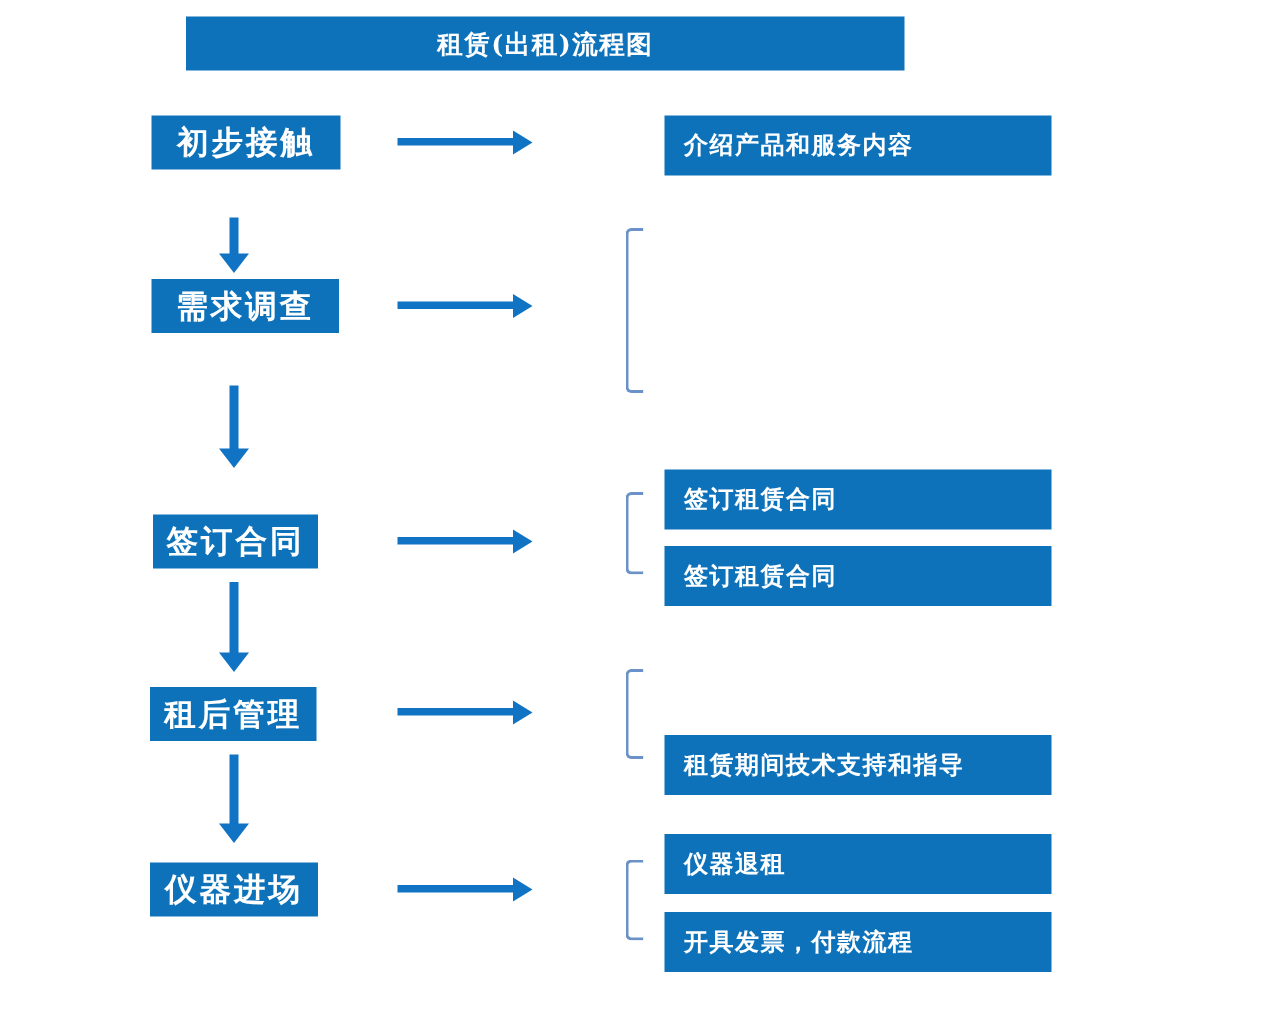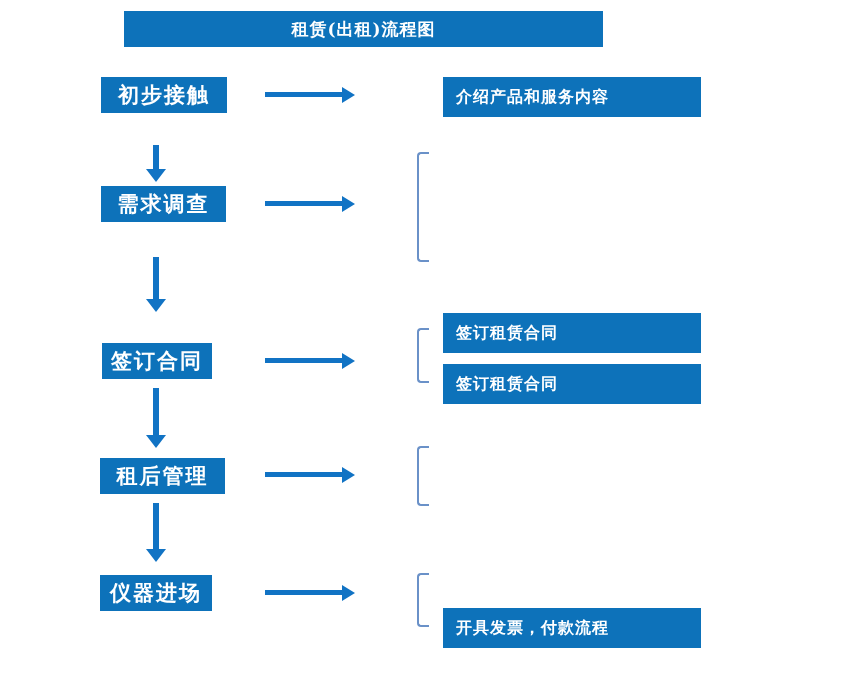--- a/index.html
+++ b/index.html
@@ -81,21 +81,21 @@
 
 <div class="canvas">
 
   <div class="title-bar">
     <span>租赁(出租)流程图</span>
   </div>
 
   <div class="lbox" style="left:101px; top:77px;  width:126px;">初步接触</div>
   <div class="lbox" style="left:101px; top:186px; width:125px;">需求调查</div>
   <div class="lbox" style="left:102px; top:343px; width:110px;">签订合同</div>
-  <div class="lbox" style="left:100px; top:458px; width:125px;">租后管理</div>
+  <div class="lbox" style="left:100px; top:458px; width:111px;">租后管理</div>
   <div class="lbox" style="left:100px; top:575px; width:112px;">仪器进场</div>
 
   <div class="v-arrow" style="left:146px; top:145px; height:37px;">
       <i class="stem"></i>
       <i class="head"></i>
     </div>
   <div class="v-arrow" style="left:146px; top:257px; height:55px;">
       <i class="stem"></i>
       <i class="head"></i>
     </div>
@@ -133,16 +133,18 @@
   <div class="bracket" style="top:328px; height:55px;"></div>
   <div class="bracket" style="top:446px; height:60px;"></div>
   <div class="bracket" style="top:573px; height:54px;"></div>
 
   <div class="rbox" style="top:77px;">介绍产品和服务内容</div>
 
 
   <div class="rbox" style="top:313px;">签订租赁合同</div>
   <div class="rbox" style="top:364px;">签订租赁合同</div>
 
+  <div class="rbox" style="top:490px;">租赁期间技术支持和指导</div>
 
+  <div class="rbox" style="top:556px;">仪器退租</div>
   <div class="rbox" style="top:608px;">开具发票，付款流程</div>
 
 </div>
 
 </body></html>

